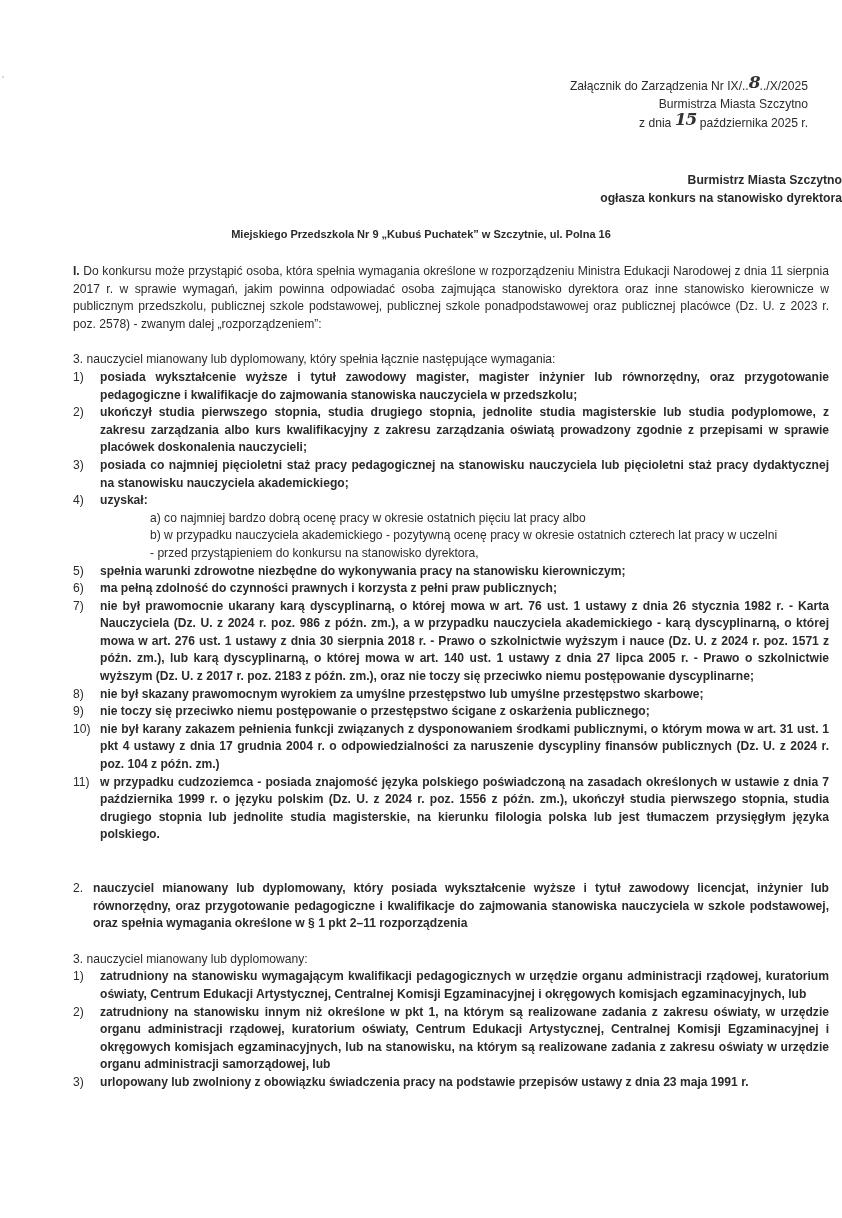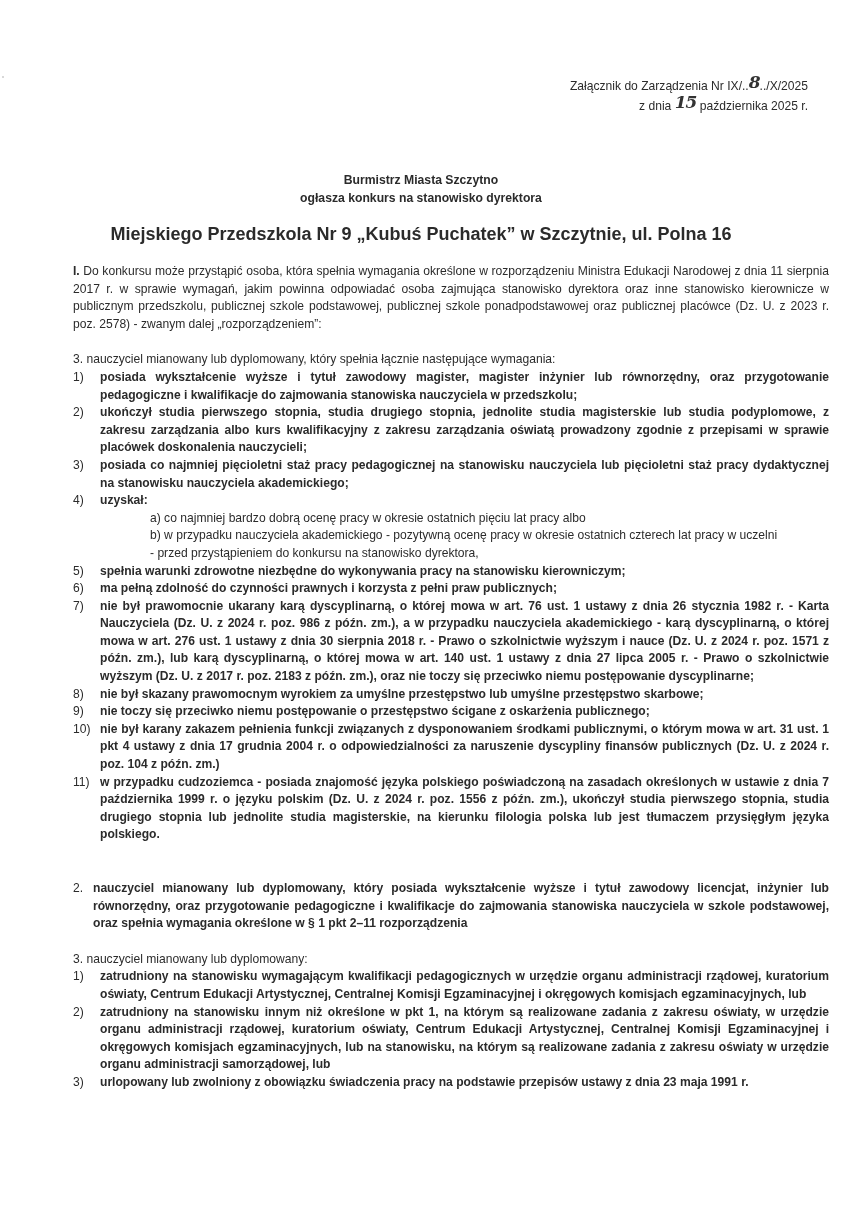--- a/index.html
+++ b/index.html
@@ -5,22 +5,22 @@
     html, body { margin: 0; padding: 0; background: #ffffff; }
     body {
       width: 842px; height: 1218px; position: relative; overflow: hidden;
       font-family: "Liberation Sans", "DejaVu Sans", sans-serif;
       color: #2b2b2b; font-size: 12.1px; line-height: 17.6px;
     }
     .page { position: absolute; left: 0; top: 16px; width: 842px; height: 1218px; }
     .speck { position: absolute; left: 2px; top: 60px; width: 2px; height: 2px; background: #d8d8d8; }
     .header-block { position: absolute; right: 34px; top: 60px; text-align: right; font-size: 12.1px; line-height: 17.5px; }
     .hand { font-family: "DejaVu Serif", serif; font-style: italic; font-weight: bold; font-size: 17px; color: #333; position: relative; top: -2px; letter-spacing: -1px; }
-    .title-block { position: absolute; left: 0; width: 842px; top: 156px; text-align: center; font-weight: bold; font-size: 12.2px; line-height: 17.5px; }
-    .subtitle { position: absolute; left: 0; width: 842px; top: 210px; text-align: center; font-weight: bold; font-size: 18px; }
+    .title-block { position: absolute; left: 0; width: 842px; top: 156px; text-align: right; font-weight: bold; font-size: 12.2px; line-height: 17.5px; }
+    .subtitle { position: absolute; left: 0; width: 842px; top: 210px; text-align: center; font-weight: bold; font-size: 11px; }
     .body { position: absolute; left: 53px; width: 756px; top: 247px; margin-left: 20px; }
     p { margin: 0; text-align: justify; }
     .intro { margin-bottom: 18px; }
     .sec-head { margin: 0; }
     .item { display: flex; }
     .num { width: 27px; flex: 0 0 27px; }
     .txt { flex: 1; text-align: justify; font-weight: bold; }
     .sub { padding-left: 77px; text-align: justify; }
     .sub-cont { padding-left: 77px; }
     .gap { height: 18px; }
@@ -31,20 +31,21 @@
 </head>
 <body>
 
 <div class="page">
   <div class="speck"></div>
 
   <div class="header-block">
     <div>
       <span>Załącznik do Zarządzenia Nr IX/..</span><span class="hand">8</span><span>../X/2025</span>
     </div>
+    <div>Burmistrza Miasta Szczytno</div>
     <div>
       <span>z dnia </span><span class="hand">15</span><span> października 2025 r.</span>
     </div>
   </div>
 
   <div class="title-block">
     <div>Burmistrz Miasta Szczytno</div>
     <div>ogłasza konkurs na stanowisko dyrektora</div>
   </div>
   <div class="subtitle">Miejskiego Przedszkola Nr 9 „Kubuś Puchatek” w Szczytnie, ul. Polna 16</div>

